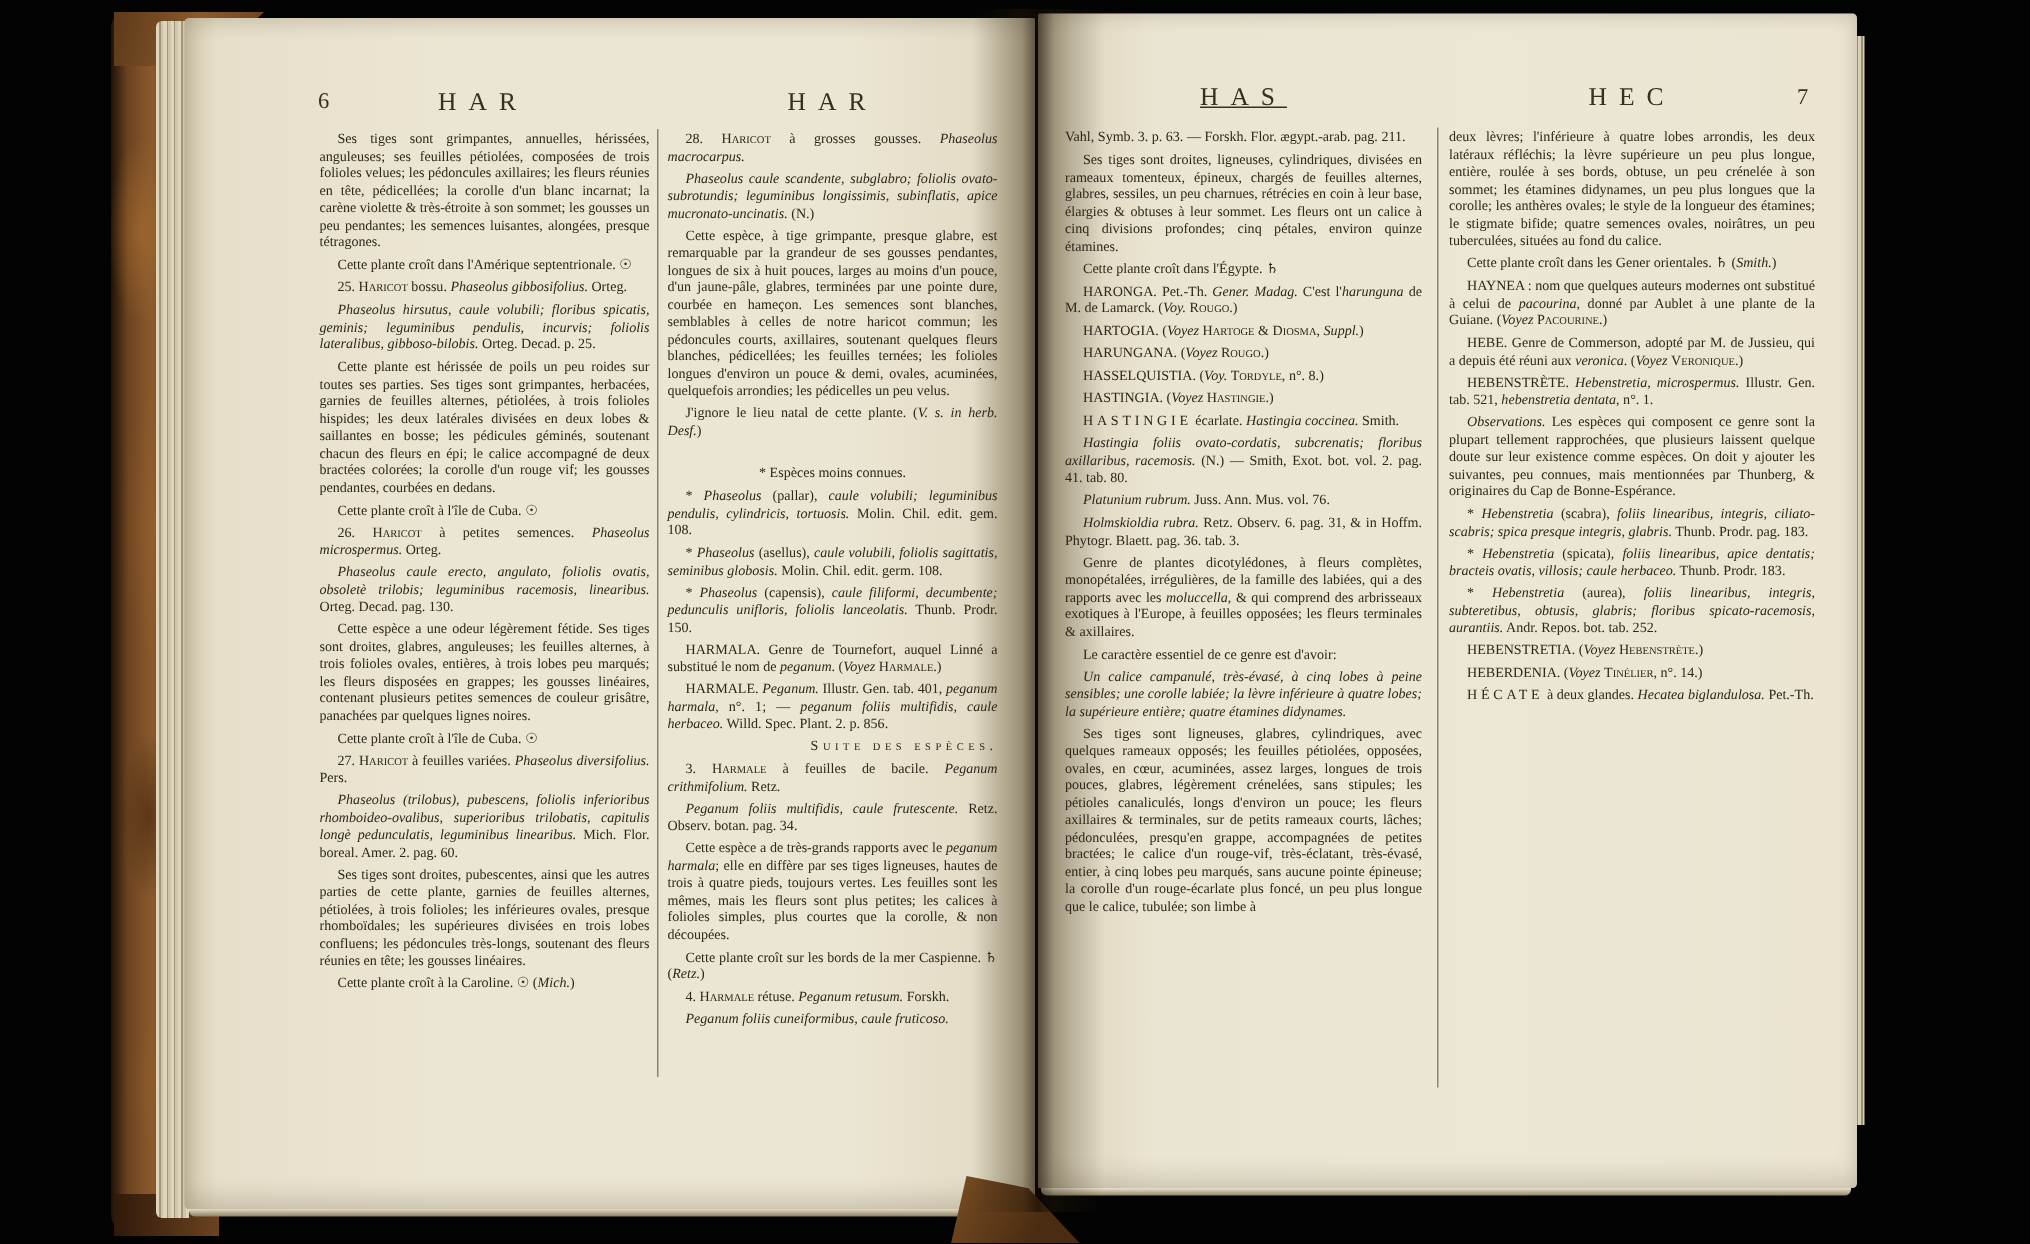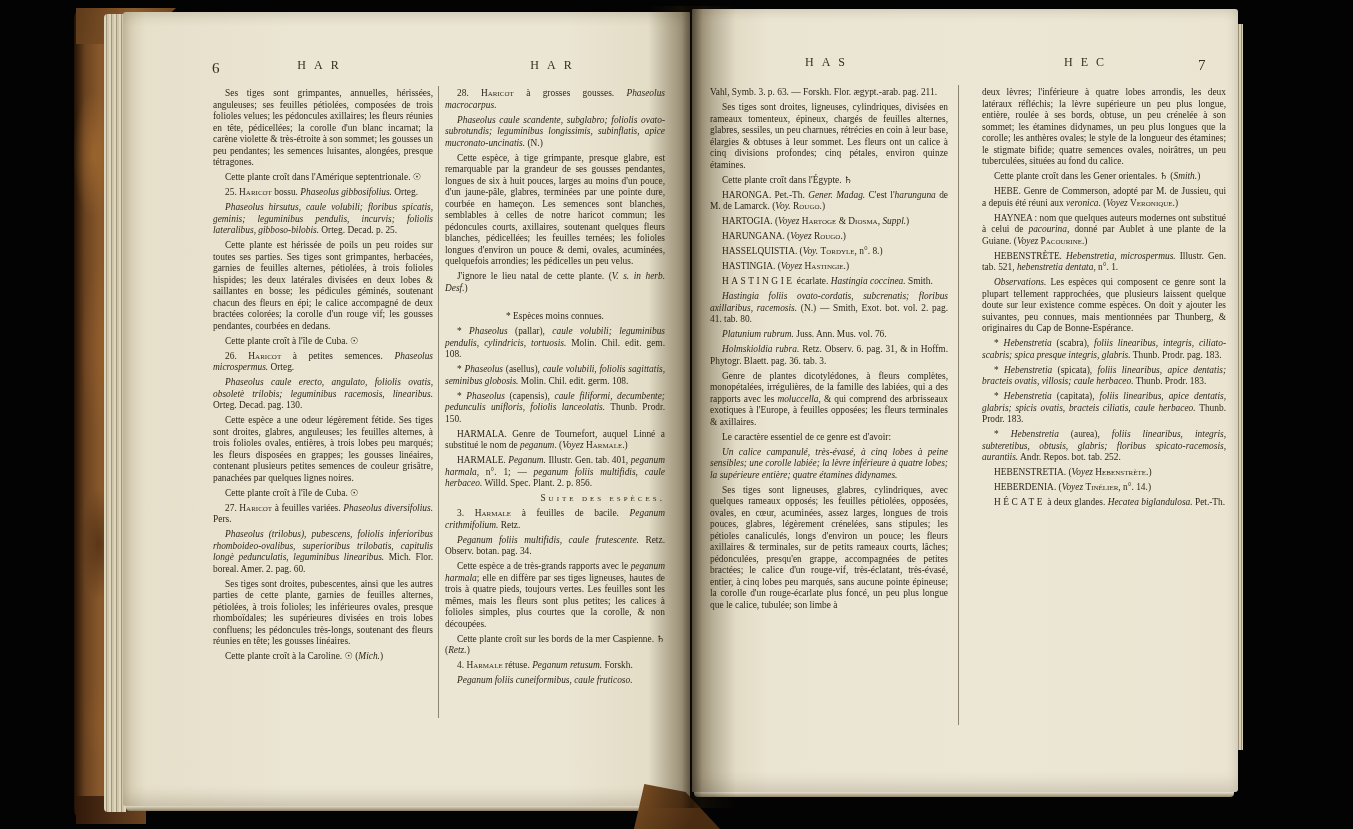--- a/index.html
+++ b/index.html
@@ -35,21 +35,21 @@
   .page{position:absolute;color:#2d271c;}
   .left-page{left:123px;top:12px;width:567px;height:794px;border-radius:3px 1px 1px 3px;
     background:linear-gradient(90deg,#d3c9ae 0%,#e6dfca 4%,#ebe5d3 30%,#ebe5d3 78%,#e3dcc6 93%,#d0c5a8 100%);
     box-shadow:inset 0 -8px 14px rgba(70,55,30,.18), inset 0 6px 10px rgba(70,55,30,.12);}
   .right-page{left:692px;top:9px;width:546px;height:783px;border-radius:1px 3px 3px 1px;
     background:linear-gradient(90deg,#c2b595 0%,#ddd5bd 4%,#eae4d2 14%,#ece6d5 55%,#eae4d1 100%);
     box-shadow:inset 0 -8px 14px rgba(70,55,30,.16), inset 0 5px 9px rgba(70,55,30,.1);}
   .gutter-shadow{position:absolute;left:648px;top:6px;width:88px;height:802px;pointer-events:none;
     background:linear-gradient(90deg,rgba(30,20,8,0) 0%,rgba(45,32,14,.34) 38%,rgba(18,10,3,.6) 50%,rgba(45,32,14,.30) 62%,rgba(30,20,8,0) 100%);}
   
-  .running-head{position:absolute;top:46px;text-align:center;font-size:12px;letter-spacing:8px;
+  .running-head{position:absolute;top:46px;text-align:center;font-size:17px;letter-spacing:8px;
     color:#38301f;}
   .pg-num{position:absolute;top:48px;font-size:15px;color:#38301f;}
   
   .col-rule{position:absolute;width:1px;background:#8d8470;}
   .col{position:absolute;font-size:9.4px;line-height:11.5px;}
   .para{margin:0 0 3.5px 0;text-align:justify;text-indent:12px;}
   .para.p0{text-indent:0;}
   .para.ci{text-align:center;text-indent:0;font-style:italic;margin-top:17px;}
   .para.csc{text-align:right;text-indent:0;font-variant:small-caps;letter-spacing:3px;}
   .run-r{font-style:normal;}
@@ -104,21 +104,21 @@
         <p class="para p"><span class="run-r">3. </span><span class="run-sc">Harmale</span><span class="run-r"> à feuilles de bacile. </span><span class="run-i">Peganum crithmifolium.</span><span class="run-r"> Retz.</span></p>
         <p class="para p"><span class="run-i">Peganum foliis multifidis, caule frutescente.</span><span class="run-r"> Retz. Observ. botan. pag. 34.</span></p>
         <p class="para p"><span class="run-r">Cette espèce a de très-grands rapports avec le </span><span class="run-i">peganum harmala</span><span class="run-r">; elle en diffère par ses tiges ligneuses, hautes de trois à quatre pieds, toujours vertes. Les feuilles sont les mêmes, mais les fleurs sont plus petites; les calices à folioles simples, plus courtes que la corolle, &amp; non découpées.</span></p>
         <p class="para p"><span class="run-r">Cette plante croît sur les bords de la mer Caspienne. ♄ (</span><span class="run-i">Retz.</span><span class="run-r">)</span></p>
         <p class="para p"><span class="run-r">4. </span><span class="run-sc">Harmale</span><span class="run-r"> rétuse. </span><span class="run-i">Peganum retusum.</span><span class="run-r"> Forskh.</span></p>
         <p class="para p"><span class="run-i">Peganum foliis cuneiformibus, caule fruticoso.</span></p>
       </div>
   </div>
 
   <div class="page right-page">
-    <div class="running-head" style="left:18px;width:238px;">HAS</div>
+    <div class="running-head" style="left:18px;width:238px;text-decoration:underline;">HAS</div>
     <div class="running-head" style="left:274px;width:244px;">HEC</div>
     <div class="pg-num" style="left:506px;">7</div>
     <div class="col-rule" style="left:266px;top:76px;height:640px;"></div>
     <div class="col" style="left:18px;top:78px;width:238px;">
         <p class="para p0"><span class="run-r">Vahl, Symb. 3. p. 63. — Forskh. Flor. ægypt.-arab. pag. 211.</span></p>
         <p class="para p"><span class="run-r">Ses tiges sont droites, ligneuses, cylindriques, divisées en rameaux tomenteux, épineux, chargés de feuilles alternes, glabres, sessiles, un peu charnues, rétrécies en coin à leur base, élargies &amp; obtuses à leur sommet. Les fleurs ont un calice à cinq divisions profondes; cinq pétales, environ quinze étamines.</span></p>
         <p class="para p"><span class="run-r">Cette plante croît dans l'Égypte. ♄</span></p>
         <p class="para p"><span class="run-r">HARONGA. Pet.-Th. </span><span class="run-i">Gener. Madag.</span><span class="run-r"> C'est l'</span><span class="run-i">harunguna</span><span class="run-r"> de M. de Lamarck. (</span><span class="run-i">Voy.</span><span class="run-r"> </span><span class="run-sc">Rougo</span><span class="run-r">.)</span></p>
         <p class="para p"><span class="run-r">HARTOGIA. (</span><span class="run-i">Voyez</span><span class="run-r"> </span><span class="run-sc">Hartoge</span><span class="run-r"> &amp; </span><span class="run-sc">Diosma</span><span class="run-r">, </span><span class="run-i">Suppl.</span><span class="run-r">)</span></p>
         <p class="para p"><span class="run-r">HARUNGANA. (</span><span class="run-i">Voyez</span><span class="run-r"> </span><span class="run-sc">Rougo</span><span class="run-r">.)</span></p>
@@ -126,30 +126,29 @@
         <p class="para p"><span class="run-r">HASTINGIA. (</span><span class="run-i">Voyez</span><span class="run-r"> </span><span class="run-sc">Hastingie</span><span class="run-r">.)</span></p>
         <p class="para p"><span class="run-g">HASTINGIE</span><span class="run-r"> écarlate. </span><span class="run-i">Hastingia coccinea.</span><span class="run-r"> Smith.</span></p>
         <p class="para p"><span class="run-i">Hastingia foliis ovato-cordatis, subcrenatis; floribus axillaribus, racemosis.</span><span class="run-r"> (N.) — Smith, Exot. bot. vol. 2. pag. 41. tab. 80.</span></p>
         <p class="para p"><span class="run-i">Platunium rubrum.</span><span class="run-r"> Juss. Ann. Mus. vol. 76.</span></p>
         <p class="para p"><span class="run-i">Holmskioldia rubra.</span><span class="run-r"> Retz. Observ. 6. pag. 31, &amp; in Hoffm. Phytogr. Blaett. pag. 36. tab. 3.</span></p>
         <p class="para p"><span class="run-r">Genre de plantes dicotylédones, à fleurs complètes, monopétalées, irrégulières, de la famille des labiées, qui a des rapports avec les </span><span class="run-i">moluccella</span><span class="run-r">, &amp; qui comprend des arbrisseaux exotiques à l'Europe, à feuilles opposées; les fleurs terminales &amp; axillaires.</span></p>
         <p class="para p"><span class="run-r">Le caractère essentiel de ce genre est d'avoir:</span></p>
         <p class="para p"><span class="run-i">Un calice campanulé, très-évasé, à cinq lobes à peine sensibles; une corolle labiée; la lèvre inférieure à quatre lobes; la supérieure entière; quatre étamines didynames.</span></p>
         <p class="para p"><span class="run-r">Ses tiges sont ligneuses, glabres, cylindriques, avec quelques rameaux opposés; les feuilles pétiolées, opposées, ovales, en cœur, acuminées, assez larges, longues de trois pouces, glabres, légèrement crénelées, sans stipules; les pétioles canaliculés, longs d'environ un pouce; les fleurs axillaires &amp; terminales, sur de petits rameaux courts, lâches; pédonculées, presqu'en grappe, accompagnées de petites bractées; le calice d'un rouge-vif, très-éclatant, très-évasé, entier, à cinq lobes peu marqués, sans aucune pointe épineuse; la corolle d'un rouge-écarlate plus foncé, un peu plus longue que le calice, tubulée; son limbe à</span></p>
       </div>
-    <div class="col" style="left:290px;top:78px;width:244px;font-family:Liberation Serif, serif;">
+    <div class="col" style="left:274px;top:78px;width:244px;font-family:Liberation Serif, serif;">
         <p class="para p0"><span class="run-r">deux lèvres; l'inférieure à quatre lobes arrondis, les deux latéraux réfléchis; la lèvre supérieure un peu plus longue, entière, roulée à ses bords, obtuse, un peu crénelée à son sommet; les étamines didynames, un peu plus longues que la corolle; les anthères ovales; le style de la longueur des étamines; le stigmate bifide; quatre semences ovales, noirâtres, un peu tuberculées, situées au fond du calice.</span></p>
         <p class="para p"><span class="run-r">Cette plante croît dans les Gener orientales. ♄ (</span><span class="run-i">Smith.</span><span class="run-r">)</span></p>
+        <p class="para p"><span class="run-r">HAYNEA : nom que quelques auteurs modernes ont substitué à celui de </span><span class="run-i">pacourina</span><span class="run-r">, donné par Aublet à une plante de la Guiane. (</span><span class="run-i">Voyez</span><span class="run-r"> </span><span class="run-sc">Pacourine</span><span class="run-r">.)</span></p>
         <p class="para p"><span class="run-r">HEBE. Genre de Commerson, adopté par M. de Jussieu, qui a depuis été réuni aux </span><span class="run-i">veronica</span><span class="run-r">. (</span><span class="run-i">Voyez</span><span class="run-r"> </span><span class="run-sc">Veronique</span><span class="run-r">.)</span></p>
-        <p class="para p"><span class="run-r">HAYNEA : nom que quelques auteurs modernes ont substitué à celui de </span><span class="run-i">pacourina</span><span class="run-r">, donné par Aublet à une plante de la Guiane. (</span><span class="run-i">Voyez</span><span class="run-r"> </span><span class="run-sc">Pacourine</span><span class="run-r">.)</span></p>
         <p class="para p"><span class="run-r">HEBENSTRÈTE. </span><span class="run-i">Hebenstretia, microspermus.</span><span class="run-r"> Illustr. Gen. tab. 521, </span><span class="run-i">hebenstretia dentata</span><span class="run-r">, n°. 1.</span></p>
         <p class="para p"><span class="run-i">Observations.</span><span class="run-r"> Les espèces qui composent ce genre sont la plupart tellement rapprochées, que plusieurs laissent quelque doute sur leur existence comme espèces. On doit y ajouter les suivantes, peu connues, mais mentionnées par Thunberg, &amp; originaires du Cap de Bonne-Espérance.</span></p>
         <p class="para p"><span class="run-r">* </span><span class="run-i">Hebenstretia</span><span class="run-r"> (scabra), </span><span class="run-i">foliis linearibus, integris, ciliato-scabris; spica presque integris, glabris.</span><span class="run-r"> Thunb. Prodr. pag. 183.</span></p>
         <p class="para p"><span class="run-r">* </span><span class="run-i">Hebenstretia</span><span class="run-r"> (spicata), </span><span class="run-i">foliis linearibus, apice dentatis; bracteis ovatis, villosis; caule herbaceo.</span><span class="run-r"> Thunb. Prodr. 183.</span></p>
-        <p class="para p"><span class="run-r">* </span><span class="run-i">Hebenstretia</span><span class="run-r"> (capitata), </span><span class="run-i">foliis linearibus, apice dentatis, glabris; spicis ovatis, bracteis ciliatis, caule herbaceo.</span><span class="run-r"> Thunb. Prodr. 183.</span></p>
         <p class="para p"><span class="run-r">* </span><span class="run-i">Hebenstretia</span><span class="run-r"> (aurea), </span><span class="run-i">foliis linearibus, integris, subteretibus, obtusis, glabris; floribus spicato-racemosis, aurantiis.</span><span class="run-r"> Andr. Repos. bot. tab. 252.</span></p>
         <p class="para p"><span class="run-r">HEBENSTRETIA. (</span><span class="run-i">Voyez</span><span class="run-r"> </span><span class="run-sc">Hebenstrète</span><span class="run-r">.)</span></p>
         <p class="para p"><span class="run-r">HEBERDENIA. (</span><span class="run-i">Voyez</span><span class="run-r"> </span><span class="run-sc">Tinélier</span><span class="run-r">, n°. 14.)</span></p>
         <p class="para p"><span class="run-g">HÉCATE</span><span class="run-r"> à deux glandes. </span><span class="run-i">Hecatea biglandulosa.</span><span class="run-r"> Pet.-Th.</span></p>
       </div>
   </div>
 
   <div class="edge-bottom-left"></div>
   <div class="edge-bottom-right"></div>
   <div class="gutter-leather"></div>

